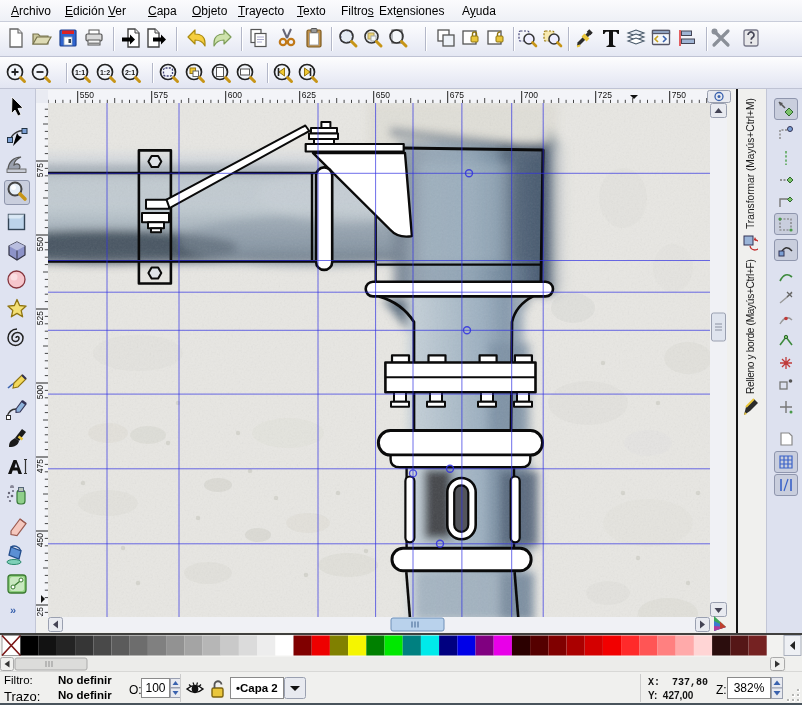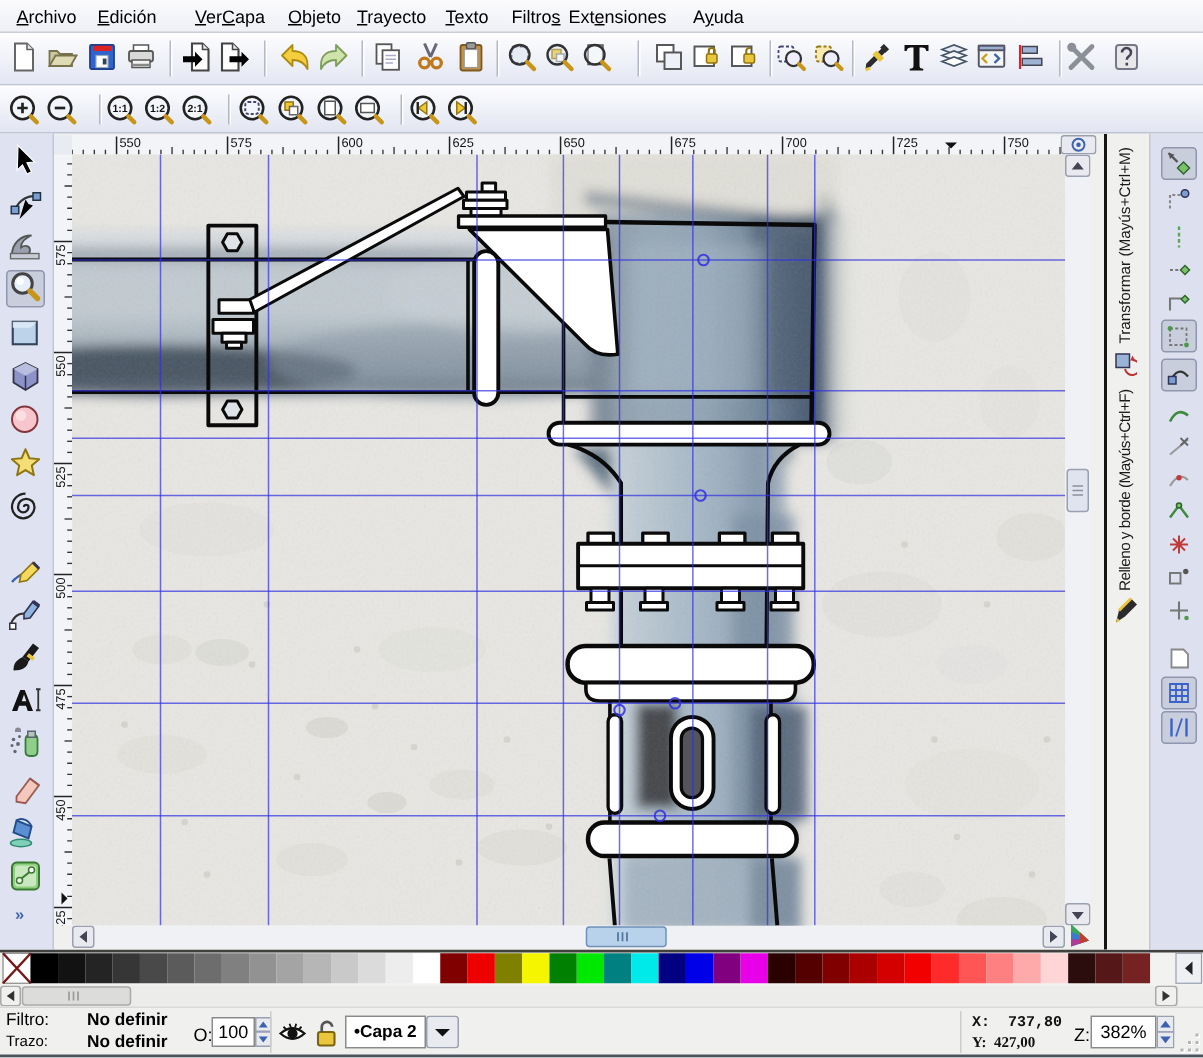--- a/index.html
+++ b/index.html
@@ -15,21 +15,21 @@
 .dock{position:absolute;left:736px;top:89px;width:30px;height:544px;background:#f0f0ee;border-left:2px solid #141414}
 .pressed{position:absolute;background:#c9cedd;border:1px solid #8f96ad;border-radius:3px}
 .statusbar{position:absolute;left:0;top:671px;width:802px;height:34px;background:#f0f0ee;border-top:1px solid #d8d8d6;font-size:11.5px;color:#111}
 .spin{position:absolute;background:#fff;border:1px solid #8a8a8a;font-size:12px;color:#000}
 .vtext{position:absolute;writing-mode:vertical-rl;transform:rotate(180deg);font-size:10.5px;color:#1a1a1a;white-space:nowrap}
 </style></head><body>
 
 <div class="menu">
 <span style="left:11px"><u>A</u>rchivo</span>
 <span style="left:65px"><u>E</u>dición</span>
-<span style="left:130px"><u>V</u>er</span>
+<span style="left:108px"><u>V</u>er</span>
 <span style="left:148px"><u>C</u>apa</span>
 <span style="left:192px"><u>O</u>bjeto</span>
 <span style="left:238px"><u>T</u>rayecto</span>
 <span style="left:297px"><u>T</u>exto</span>
 <span style="left:341px">Filtro<u>s</u></span>
 <span style="left:379px">Ext<u>e</u>nsiones</span>
 <span style="left:462px">A<u>y</u>uda</span>
 </div>
 <div class="tb1"></div>
 <div class="vsep1" style="left:113px"></div>
@@ -834,21 +834,21 @@
     <rect width="786" height="14" fill="#ececea"></rect>
     <rect x="0.5" y="0.5" width="13" height="13" rx="2" fill="#f0f0ee" stroke="#aaa"></rect>
     <path d="M4.5,7 l5,-3.5 v7 z" fill="#333"></path>
     <rect x="15" y="1" width="72" height="12" rx="2" fill="#dcdcda" stroke="#aaa"></rect>
     <path d="M46,4 v6 M49,4 v6 M52,4 v6" stroke="#999" stroke-width="1.1"></path>
     <rect x="770.5" y="0.5" width="14" height="13" rx="2" fill="#f0f0ee" stroke="#aaa"></rect>
     <path d="M775,3.5 l5,3.5 -5,3.5 z" fill="#333"></path>
   </svg>
 <div class="statusbar"></div>
 <div class="abs" style="left:4px;top:674px;font-size:11.5px">Filtro:</div>
-<div class="abs" style="left:4px;top:689px;font-size:10px">Trazo:</div>
+<div class="abs" style="left:4px;top:689px;font-size:13px">Trazo:</div>
 <div class="abs" style="left:58px;top:674px;font-size:11.5px;font-weight:bold">No definir</div>
 <div class="abs" style="left:58px;top:689px;font-size:11.5px;font-weight:bold">No definir</div>
 <div class="abs" style="left:129px;top:683px;font-size:12px">O:</div>
 <div class="spin" style="left:141px;top:678px;width:29px;height:20px;text-align:center;line-height:19px">100</div>
 <svg style="position:absolute;left:170px;top:678px" width="11" height="20" viewBox="0 0 11 20">
     <rect x="0.5" y="0.5" width="10" height="9" fill="#e8eaf0" stroke="#9aa0b0"></rect>
     <rect x="0.5" y="10" width="10" height="9.5" fill="#e8eaf0" stroke="#9aa0b0"></rect>
     <path d="M5.5,3 l3,4 h-6 z" fill="#3a62ae"></path>
     <path d="M5.5,17 l3,-4 h-6 z" fill="#3a62ae"></path>
   </svg>
@@ -862,21 +862,21 @@
     <rect x="3" y="9" width="11" height="9" rx="1.5" fill="#e9c63b" stroke="#7d6410" stroke-width="1.4"></rect>
     <path d="M5.5,9 v-3 a3.5,3.5 0 0 1 7,-0.5" fill="none" stroke="#555" stroke-width="1.8"></path>
   </svg>
 <div class="spin" style="left:230px;top:677px;width:54px;height:22px;font-weight:bold;padding-left:5px;line-height:21px;font-size:11.5px">•Capa 2</div>
 <svg style="position:absolute;left:284px;top:677px" width="22" height="22" viewBox="0 0 22 22">
     <rect x="0.5" y="0.5" width="21" height="21" rx="2" fill="#e8eaf0" stroke="#9aa0b0"></rect>
     <path d="M6,9 l5,5 5,-5 z" fill="#111"></path>
   </svg>
 <div class="abs" style="left:640px;top:674px;width:1px;height:28px;background:#ccc"></div>
 <div class="abs" style="left:648px;top:677px;font-family:'Liberation Mono',monospace;font-size:10px;font-weight:bold;color:#111">X:&nbsp;&nbsp;737,80</div>
-<div class="abs" style="left:648px;top:690px;font-family:Liberation Serif, serif;font-size:10px;font-weight:bold;color:#111">Y:&nbsp;&nbsp;427,00</div>
+<div class="abs" style="left:648px;top:690px;font-family:Liberation Sans, sans-serif;font-size:10px;font-weight:bold;color:#111">Y:&nbsp;&nbsp;427,00</div>
 <div class="abs" style="left:716px;top:683px;font-size:12px">Z:</div>
 <div class="spin" style="left:727px;top:677px;width:44px;height:22px;text-align:center;line-height:21px">382%</div>
 <svg style="position:absolute;left:771px;top:677px" width="12" height="22" viewBox="0 0 12 22">
     <rect x="0.5" y="0.5" width="11" height="10.5" fill="#e8eaf0" stroke="#9aa0b0"></rect>
     <rect x="0.5" y="11" width="11" height="10.5" fill="#e8eaf0" stroke="#9aa0b0"></rect>
     <path d="M6,3.5 l3.5,4.5 h-7 z" fill="#3a62ae"></path>
     <path d="M6,18.5 l3.5,-4.5 h-7 z" fill="#3a62ae"></path>
   </svg>
 <div class="abs" style="left:797px;top:699px;width:3px;height:3px;background:#b5b5b3;border-right:1px solid #fff;border-bottom:1px solid #fff"></div>
 <div class="abs" style="left:797px;top:694px;width:3px;height:3px;background:#b5b5b3;border-right:1px solid #fff;border-bottom:1px solid #fff"></div>

